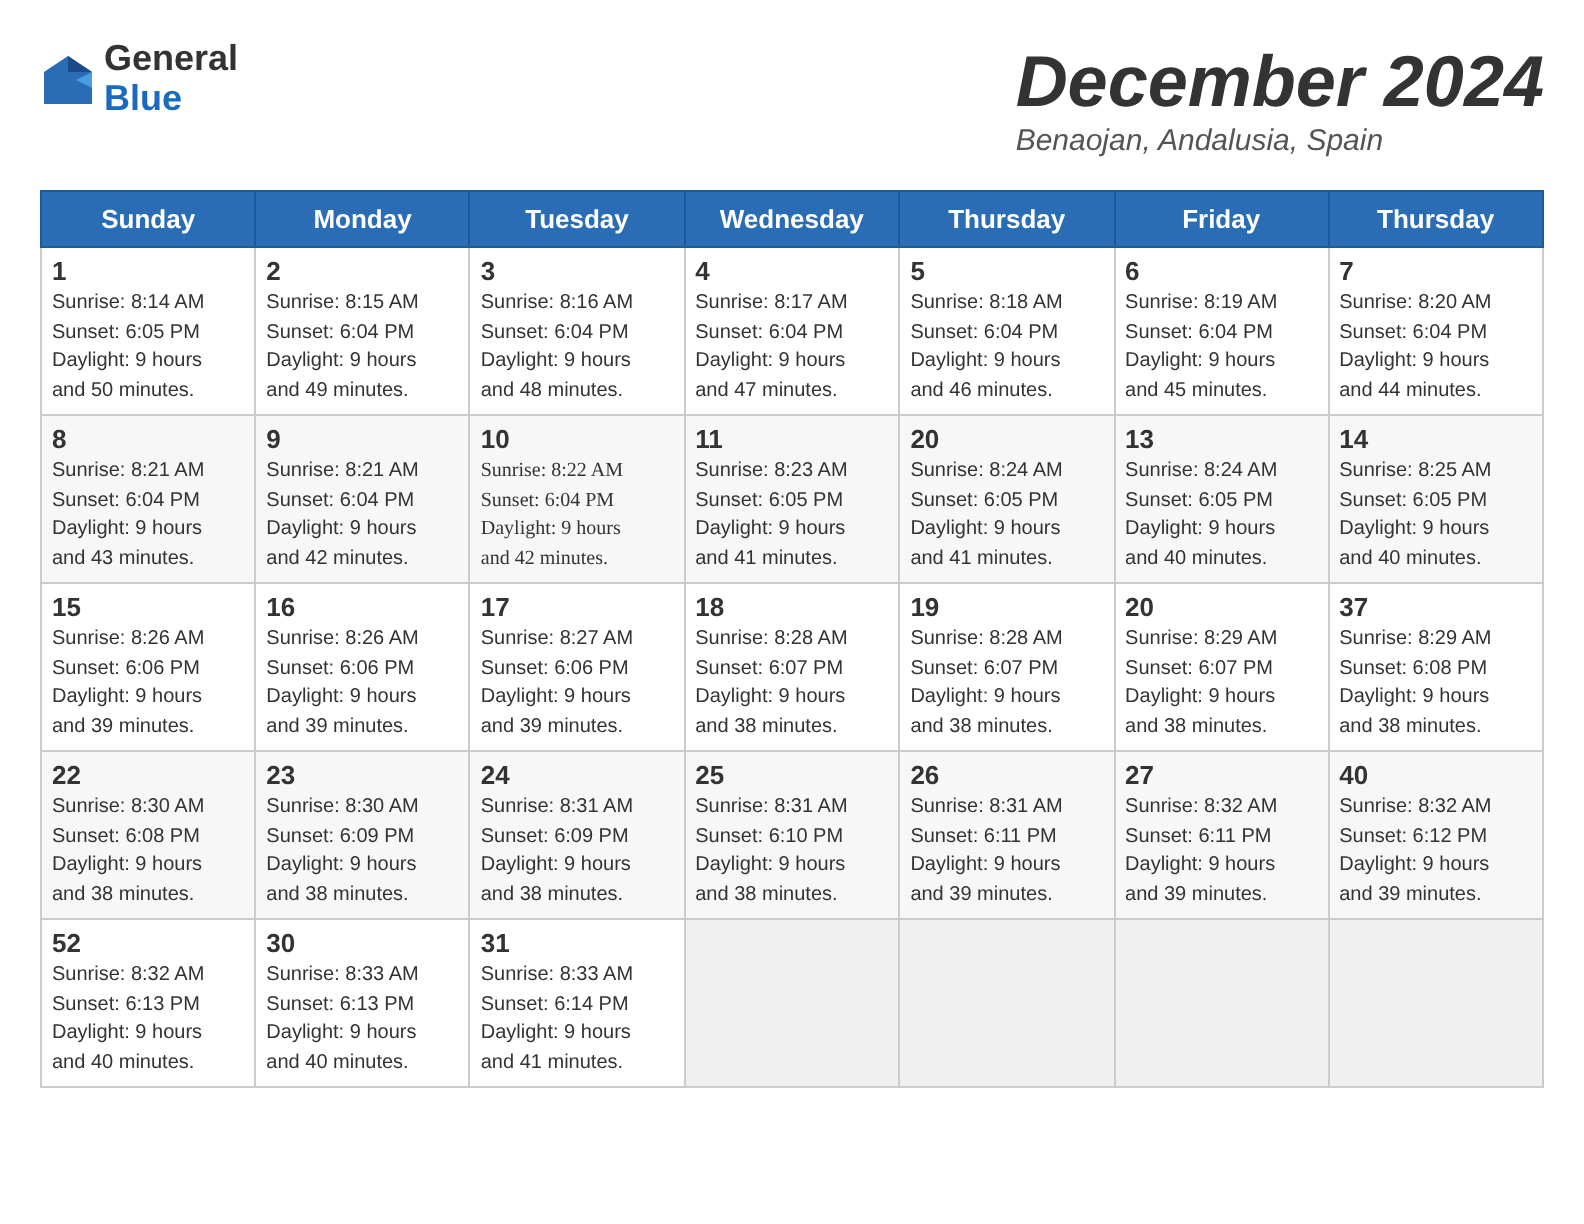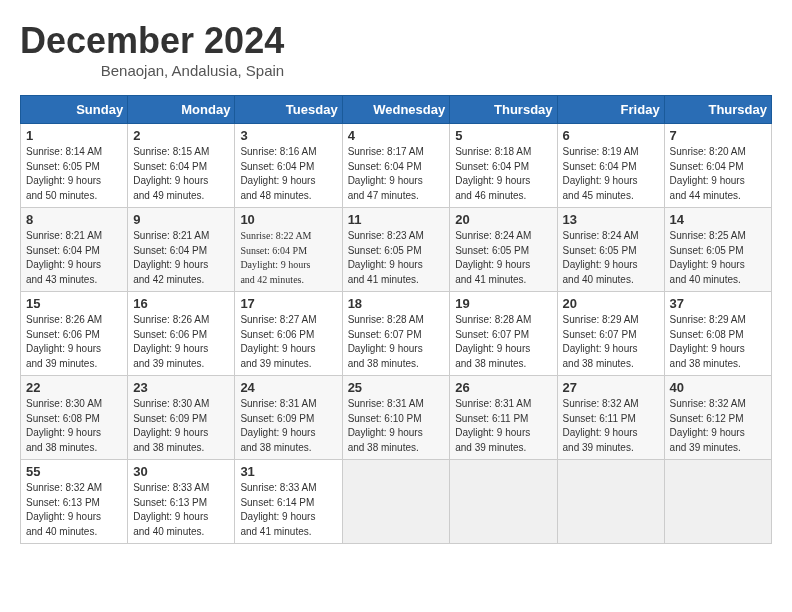--- a/index.html
+++ b/index.html
@@ -25,42 +25,42 @@
       font-size: 18px;
       font-weight: bold;
       line-height: 1.1;
     }
     .logo-general { color: #333; }
     .logo-blue { color: #1a6abf; }
     .logo-icon {
       width: 28px;
       height: 28px;
     }
-    .title-block { text-align: right; }
+    .title-block { text-align: left; font-style: italic; }
     .month-title {
       font-size: 36px;
       font-weight: bold;
       color: #333;
     }
     .location {
       font-size: 15px;
       color: #555;
     }
     .calendar {
       width: 100%;
       border-collapse: collapse;
       font-size: 10.5px;
     }
     .calendar thead th {
       background: #2a6db5;
       color: #fff;
       padding: 6px 4px;
       font-size: 13px;
       font-weight: bold;
-      text-align: right;
+      text-align: center;
       border: 1px solid #1a5a9a;
     }
     .calendar tbody td {
       vertical-align: top;
       border: 1px solid #ccc;
       padding: 4px 5px;
       width: 108px;
       min-height: 80px;
       background: #fff;
     }
@@ -80,20 +80,33 @@
       font-size: 10px;
     }
     .empty-cell {
       background: #f0f0f0 !important;
     }
   </style>
 </head>
 <body>
 
 <div class="header">
+  <div class="logo">
+    <svg class="logo-icon" viewBox="0 0 28 28" xmlns="http://www.w3.org/2000/svg">
+      <polygon points="14,2 26,10 26,26 2,26 2,10" fill="#2a6db5"></polygon>
+      <polygon points="14,2 26,10 14,10" fill="#1a4a8a"></polygon>
+      <polygon points="18,14 26,10 26,18" fill="#4a9de0"></polygon>
+    </svg>
+    <div>
+      <div class="logo-text">
+        <span class="logo-general">General</span><br>
+        <span class="logo-blue">Blue</span>
+      </div>
+    </div>
+  </div>
   <div class="title-block">
     <div class="month-title">December 2024</div>
     <div class="location">Benaojan, Andalusia, Spain</div>
   </div>
 </div>
 
 <table class="calendar">
   <thead>
     <tr>
     <th>Sunday</th>
@@ -305,21 +318,21 @@
         <td>
           <span class="day-num">40</span>
           <div class="cell-text" style="white-space: pre-line;">Sunrise: 8:32 AM
 Sunset: 6:12 PM
 Daylight: 9 hours
 and 39 minutes.</div>
         </td>
       </tr>
       <tr>
         <td>
-          <span class="day-num">55</span>
+          <span class="day-num">52</span>
           <div class="cell-text" style="white-space: pre-line;">Sunrise: 8:32 AM
 Sunset: 6:13 PM
 Daylight: 9 hours
 and 40 minutes.</div>
         </td>
         <td>
           <span class="day-num">30</span>
           <div class="cell-text" style="white-space: pre-line;">Sunrise: 8:33 AM
 Sunset: 6:13 PM
 Daylight: 9 hours

